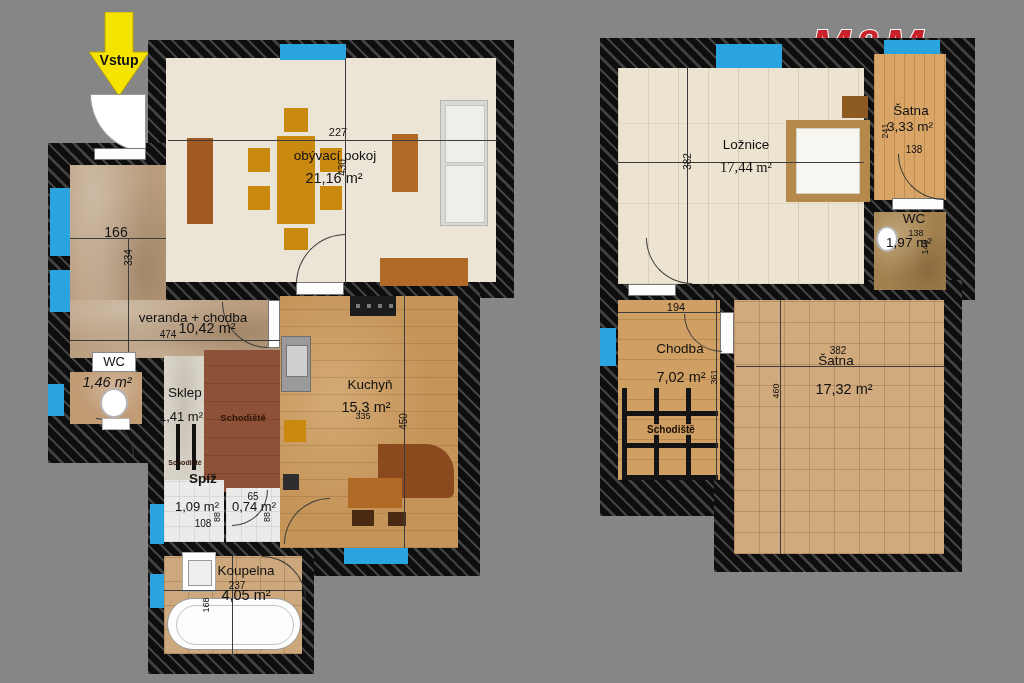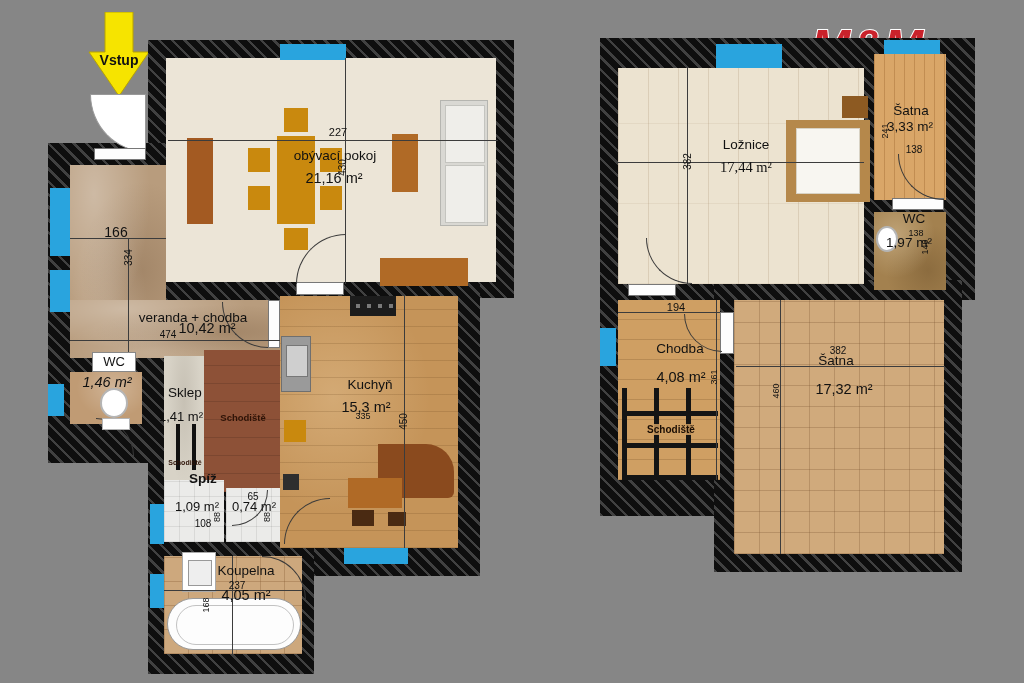--- a/index.html
+++ b/index.html
@@ -242,21 +242,21 @@
   <div class="lbl area" style="left:876px;top:120px;width:68px;font-size:13.5px;">3,33 m²</div>
   <div class="dim" style="left:896px;top:144px;width:36px;">138</div>
   <div class="dim rot" style="left:876px;top:126px;width:18px;font-size:9px;">241</div>
 
   <div class="lbl" style="left:894px;top:212px;width:40px;">WC</div>
   <div class="dim" style="left:898px;top:228px;width:36px;font-size:9px;">138</div>
   <div class="lbl area" style="left:874px;top:236px;width:70px;font-size:13.5px;">1,97 m²</div>
   <div class="dim rot" style="left:916px;top:242px;width:18px;font-size:9px;">146</div>
 
   <div class="lbl" style="left:640px;top:342px;width:80px;">Chodba</div>
-  <div class="lbl area" style="left:642px;top:370px;width:78px;">4,08 m²</div>
+  <div class="lbl area" style="left:642px;top:370px;width:78px;">7,02 m²</div>
   <div class="dim" style="left:658px;top:301px;width:36px;font-size:11px;">194</div>
   <div class="dim rot" style="left:704px;top:372px;width:20px;font-size:9px;">361</div>
 
   <div class="dim" style="left:640px;top:424px;width:62px;font-size:10px;font-weight:bold;color:#1a0d04;background:rgba(207,159,99,.85);">Schodiště</div>
 
   <div class="dim" style="left:818px;top:345px;width:40px;">382</div>
   <div class="lbl" style="left:806px;top:354px;width:60px;">Šatna</div>
   <div class="lbl area" style="left:796px;top:382px;width:96px;">17,32 m²</div>
   <div class="dim rot" style="left:766px;top:386px;width:20px;font-size:9px;">460</div>
 

